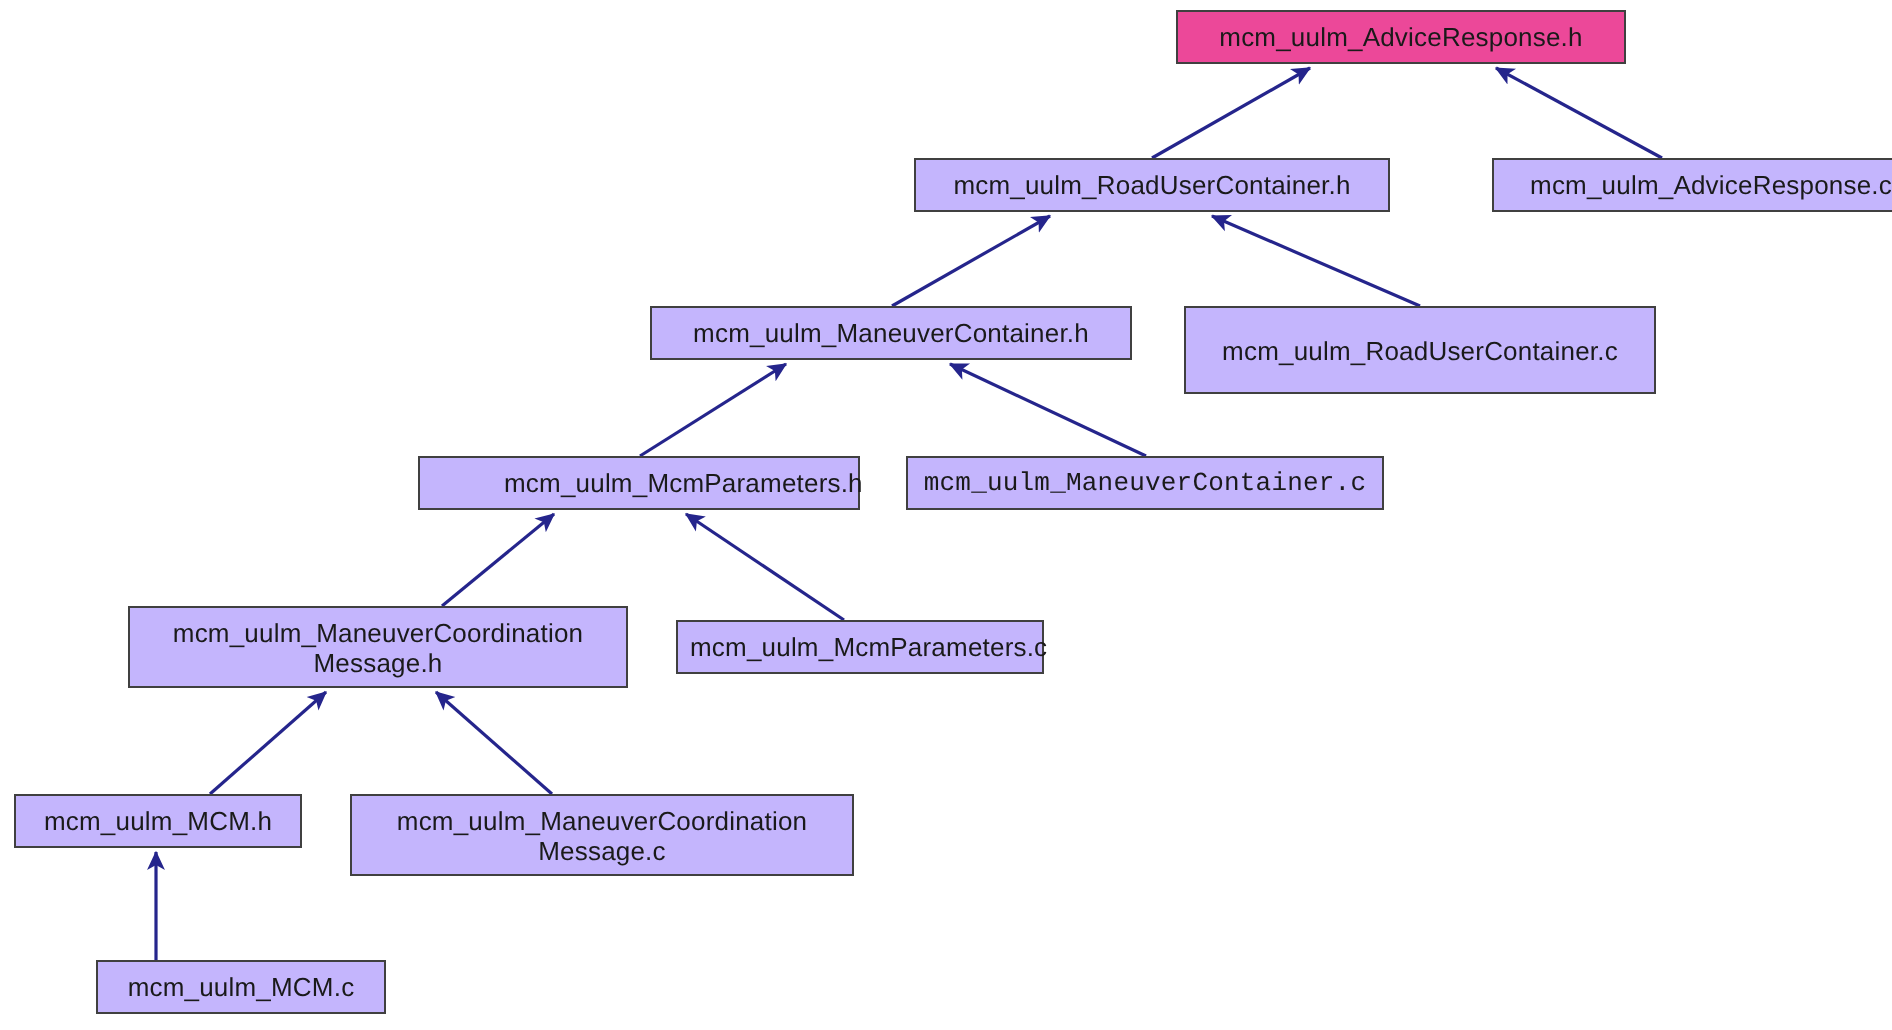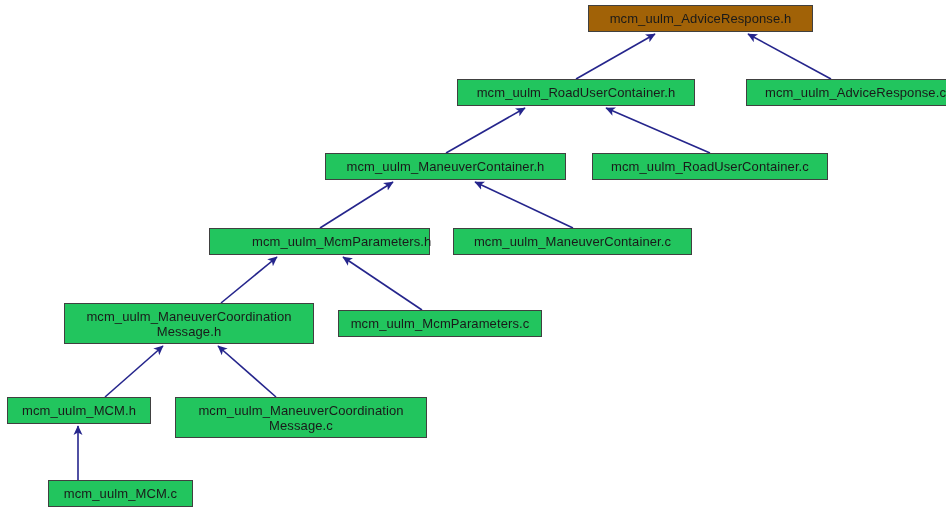--- a/index.html
+++ b/index.html
@@ -20,34 +20,34 @@
     left: 0;
     top: 0;
     width: 946px;
     height: 515px;
     pointer-events: none;
   }
   .node {
     position: absolute;
     box-sizing: border-box;
     border: 1px solid #404040;
-    background: #22c55e;
+    background: #c4b5fd;
     color: #1a1a1a;
     font-size: 13px;
     line-height: 15px;
     text-align: center;
     display: flex;
     align-items: center;
     justify-content: center;
     white-space: pre-line;
     letter-spacing: 0.1px;
     z-index: 2;
   }
   .node.highlight {
-    background: #a16207;
+    background: #ec4899;
     justify-content: center;
   }
   .node-label {
     display: block;
     width: 100%;
     padding: 0 6px;
     box-sizing: border-box;
   }
 </style>
 </head>
@@ -70,24 +70,24 @@
       <line x1="422" y1="310" x2="343" y2="257" stroke="#25258c" stroke-width="1.6" marker-end="url(#arrowhead)"></line>
       <line x1="105" y1="397" x2="163" y2="346" stroke="#25258c" stroke-width="1.6" marker-end="url(#arrowhead)"></line>
       <line x1="276" y1="397" x2="218" y2="346" stroke="#25258c" stroke-width="1.6" marker-end="url(#arrowhead)"></line>
       <line x1="78" y1="480" x2="78" y2="426" stroke="#25258c" stroke-width="1.6" marker-end="url(#arrowhead)"></line>
     </svg>
   <div id="node-layer">
       <div class="node highlight" style="left: 588px; top: 5px; width: 225px; height: 27px;"><span class="node-label">mcm_uulm_AdviceResponse.h</span></div>
       <div class="node" style="left: 457px; top: 79px; width: 238px; height: 27px;"><span class="node-label">mcm_uulm_RoadUserContainer.h</span></div>
       <div class="node" style="left: 722px; top: 79px; width: 219px; height: 27px; margin-left: 24px;"><span class="node-label">mcm_uulm_AdviceResponse.c</span></div>
       <div class="node" style="left: 325px; top: 153px; width: 241px; height: 27px; justify-content: flex-end;"><span class="node-label">mcm_uulm_ManeuverContainer.h</span></div>
-      <div class="node" style="left: 592px; top: 153px; width: 236px; height: 27px;"><span class="node-label">mcm_uulm_RoadUserContainer.c</span></div>
+      <div class="node" style="left: 592px; top: 153px; width: 236px; height: 44px;"><span class="node-label">mcm_uulm_RoadUserContainer.c</span></div>
       <div class="node" style="left: 209px; top: 228px; width: 221px; height: 27px; padding-left: 36px;"><span class="node-label">mcm_uulm_McmParameters.h</span></div>
-      <div class="node" style="left: 453px; top: 228px; width: 239px; height: 27px;"><span class="node-label">mcm_uulm_ManeuverContainer.c</span></div>
+      <div class="node" style="left: 453px; top: 228px; width: 239px; height: 27px; font-family: Liberation Mono, monospace;"><span class="node-label">mcm_uulm_ManeuverContainer.c</span></div>
       <div class="node" style="left: 64px; top: 303px; width: 250px; height: 41px;"><span class="node-label">mcm_uulm_ManeuverCoordination
 Message.h</span></div>
-      <div class="node" style="left: 338px; top: 310px; width: 204px; height: 27px;"><span class="node-label">mcm_uulm_McmParameters.c</span></div>
+      <div class="node" style="left: 338px; top: 310px; width: 184px; height: 27px;"><span class="node-label">mcm_uulm_McmParameters.c</span></div>
       <div class="node" style="left: 7px; top: 397px; width: 144px; height: 27px;"><span class="node-label">mcm_uulm_MCM.h</span></div>
       <div class="node" style="left: 175px; top: 397px; width: 252px; height: 41px;"><span class="node-label">mcm_uulm_ManeuverCoordination
 Message.c</span></div>
       <div class="node" style="left: 7px; top: 480px; width: 145px; height: 27px; margin-left: 41px;"><span class="node-label">mcm_uulm_MCM.c</span></div>
     </div>
 </div>
 
 </body></html>

